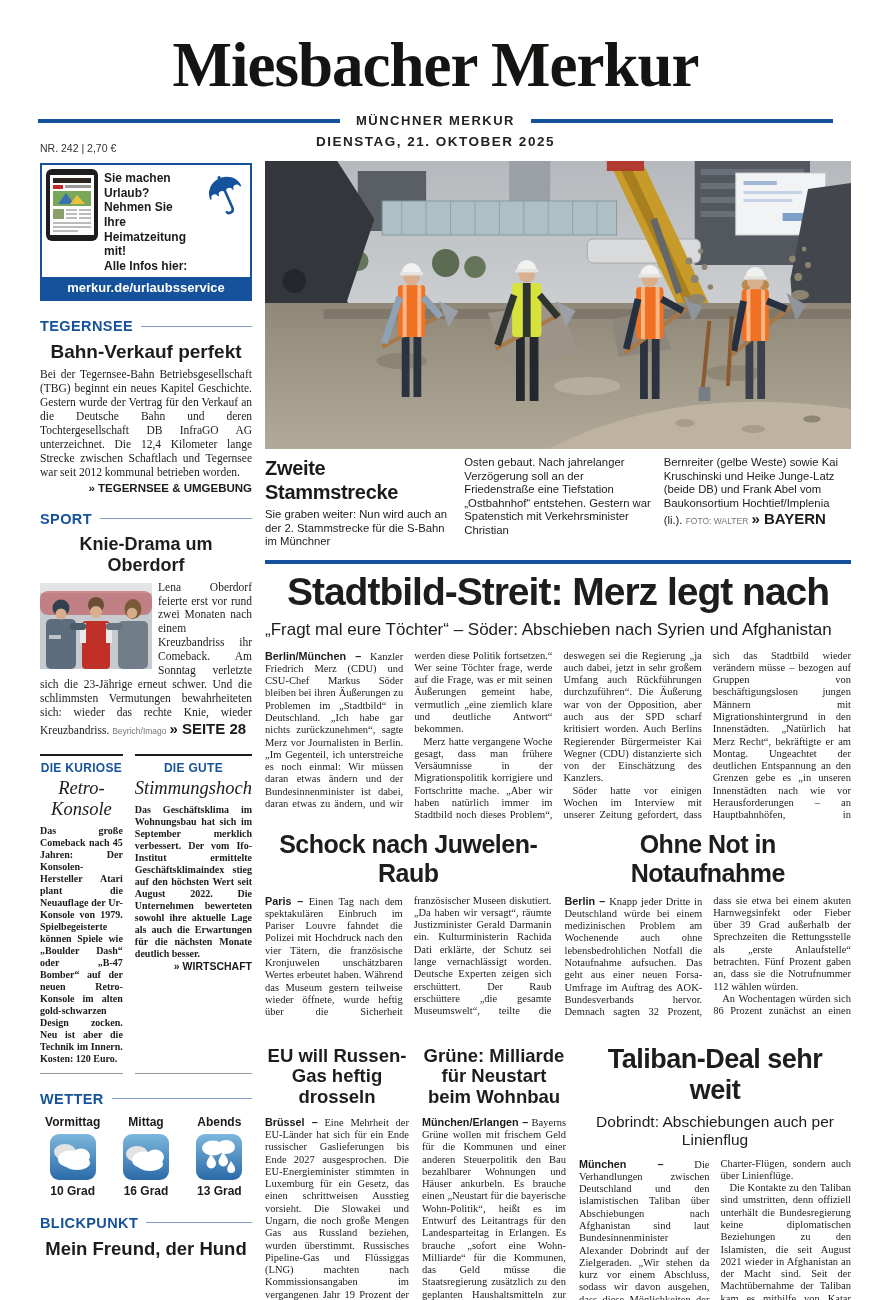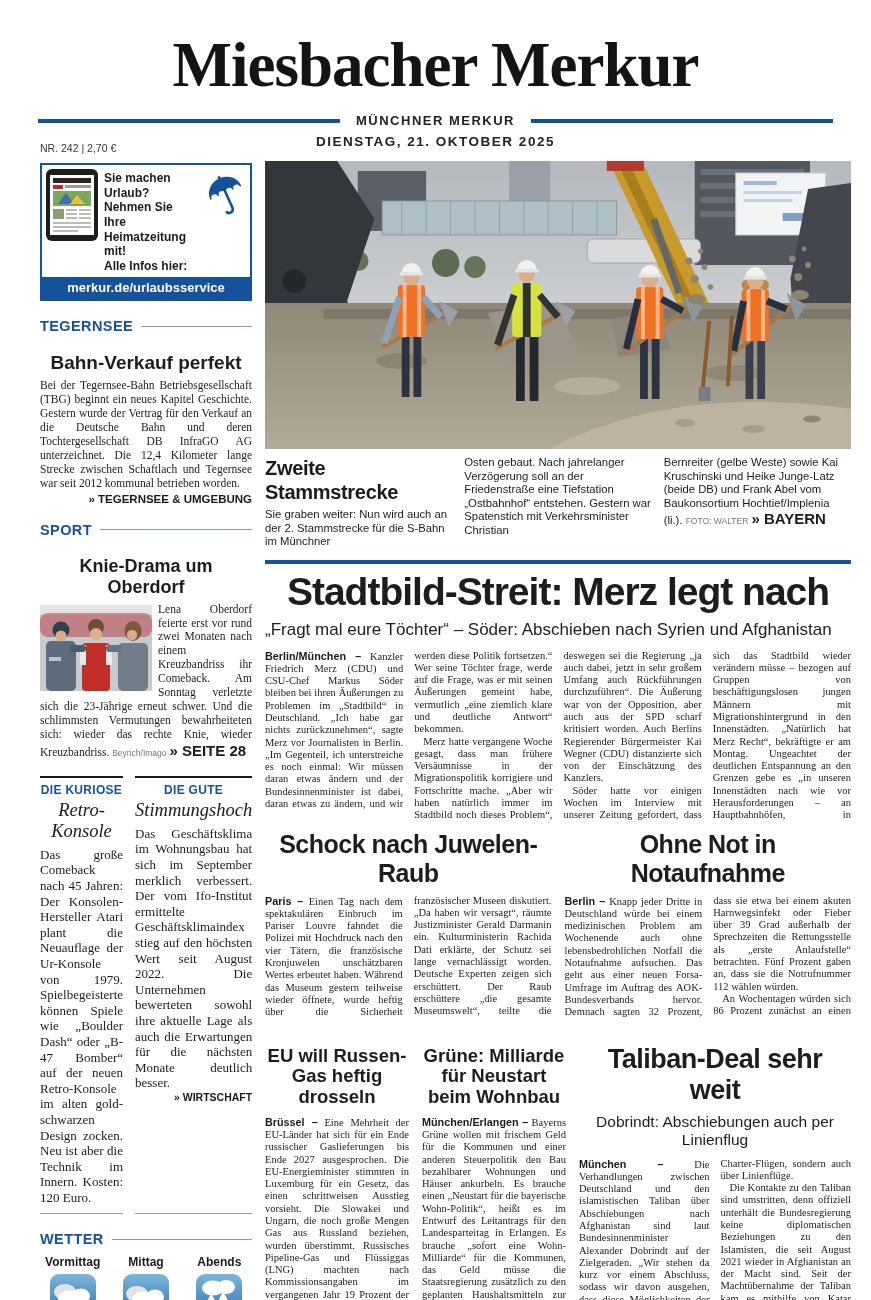--- a/index.html
+++ b/index.html
@@ -16,40 +16,40 @@
   .mast-issue{position:absolute;left:40px;top:142px;font-family:"Liberation Sans",sans-serif;font-size:10.5px;color:#333;}
 
   
   .content{display:grid;grid-template-columns:212px 1fr;gap:13px;padding:12px 20px 0 40px;box-sizing:border-box;}
 
   :root{--accent:#16529c;}
 
   
   .sec-head{font-family:"Liberation Sans",sans-serif;font-weight:bold;font-size:14.5px;letter-spacing:.4px;color:var(--accent);display:flex;align-items:center;gap:8px;margin-top:17px;}
   .sec-head::after{content:"";flex:1;height:1px;background:#7d9cc8;}
-  .sb-headline{font-family:"Liberation Sans",sans-serif;font-weight:bold;text-align:center;margin:18px 0 5px;color:#1d1d1b;}
+  .sb-headline{font-family:"Liberation Sans",sans-serif;font-weight:bold;text-align:center;margin:7px 0 5px;color:#1d1d1b;}
   .sb-text{font-size:11.5px;line-height:1.21;text-align:justify;hyphens:auto;}
   .dateline{font-weight:bold;font-family:"Liberation Sans",sans-serif;font-size:10.8px;}
   .kick{font-family:"Liberation Sans",sans-serif;font-weight:bold;font-size:15px;white-space:nowrap;}
   .sb-kickrow{text-align:right;font-family:"Liberation Sans",sans-serif;font-weight:bold;font-size:11.5px;margin-top:2px;}
   .credit{font-family:"Liberation Sans",sans-serif;font-size:8.5px;color:#777;}
 
   .adbox{border:2px solid var(--accent);margin-top:2px;}
   .ad-inner{display:flex;gap:6px;padding:4px;}
   .ad-text{font-family:"Liberation Sans",sans-serif;font-weight:bold;font-size:12px;line-height:1.22;padding-top:2px;flex:1;}
   .ad-umb{margin-top:2px;}
   .ad-bar{background:var(--accent);color:#fff;font-family:"Liberation Sans",sans-serif;font-weight:bold;font-size:13px;text-align:center;padding:3px 0 4px;}
 
   .sport-photo{float:left;width:112px;height:86px;margin:2px 6px 2px 0;}
 
   .kg{display:grid;grid-template-columns:1fr 1fr;gap:12px;margin-top:16px;}
   .kg-col{border-top:2px solid #1c1c1c;border-bottom:1px solid #9a9a9a;padding:5px 0 8px;}
   .kg-label{font-family:"Liberation Sans",sans-serif;font-weight:bold;font-size:12px;color:var(--accent);text-align:center;letter-spacing:.3px;}
   .kg-title{font-family:"Liberation Serif",serif;font-style:italic;font-size:18.5px;text-align:center;margin:3px 0 5px;}
-  .kg-text{font-size:13px;line-height:1.2;text-align:justify;hyphens:auto;}
+  .kg-text{font-size:10px;line-height:1.2;text-align:justify;hyphens:auto;font-weight:bold;}
   .kg-kick{text-align:right;font-family:"Liberation Sans",sans-serif;font-weight:bold;font-size:10.5px;}
 
   .weather-row{display:grid;grid-template-columns:1fr 1fr 1fr;gap:8px;margin-top:8px;text-align:center;}
   .w-label,.w-temp{font-family:"Liberation Sans",sans-serif;font-weight:bold;font-size:12px;}
   .w-icon{margin:5px auto 4px;display:block;}
 
   
   .main-photo{width:100%;height:288px;display:block;}
   .caption-row{display:grid;grid-template-columns:1fr 1fr 1fr;gap:12px;margin-top:7px;font-family:"Liberation Sans",sans-serif;font-size:11.3px;line-height:1.2;}
   .cap-title{font-weight:bold;font-size:20px;letter-spacing:-.3px;margin-bottom:4px;}

